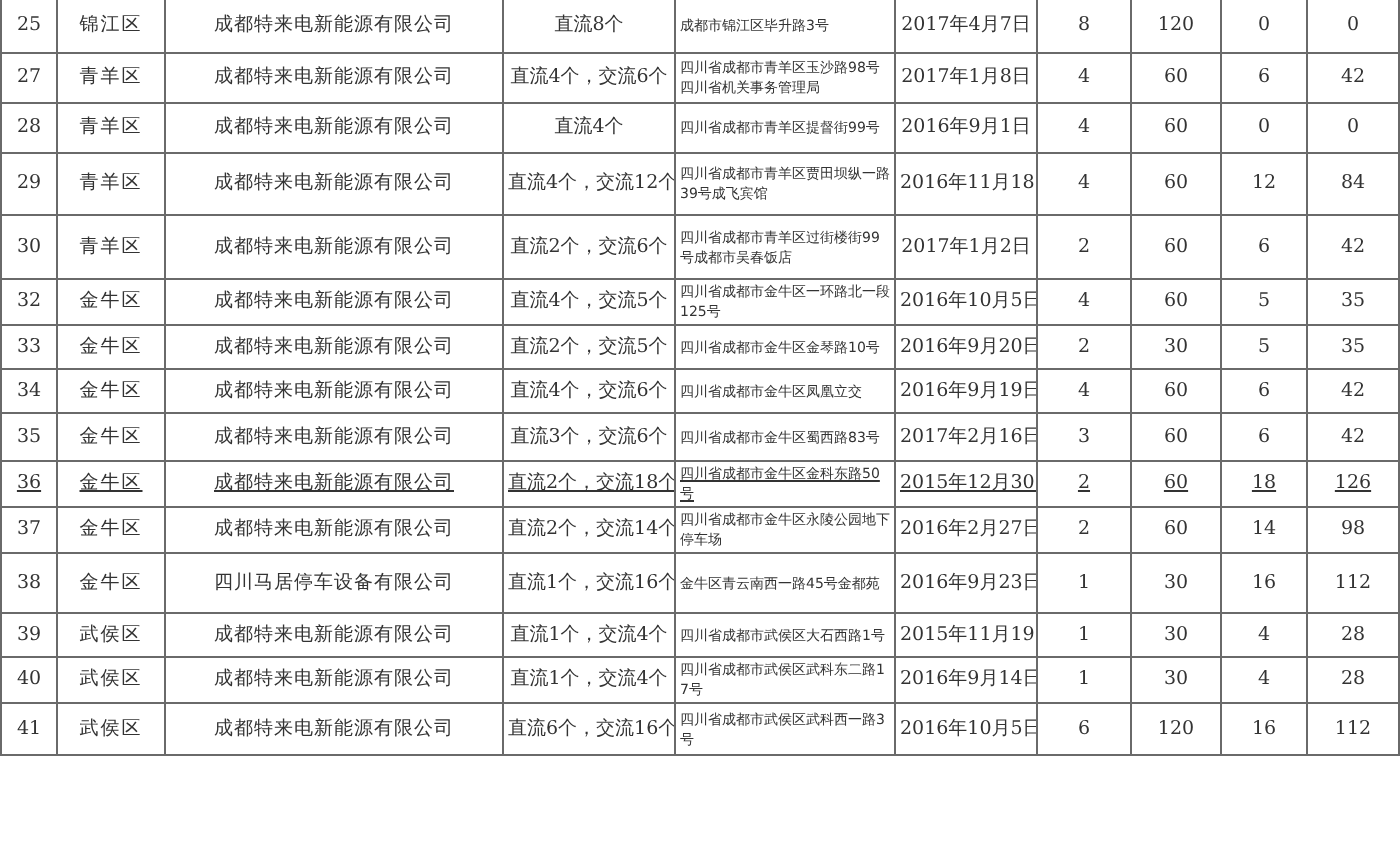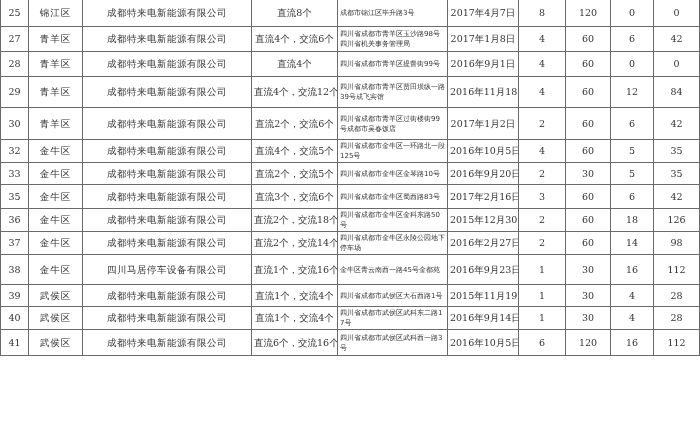--- a/index.html
+++ b/index.html
@@ -152,35 +152,47 @@
     <td class="col-company">成都特来电新能源有限公司</td>
     <td class="col-piles">直流2个，交流5个</td>
     <td class="col-address">四川省成都市金牛区金琴路10号</td>
     <td class="col-date">2016年9月20日</td>
     <td class="col-num">2</td>
     <td class="col-num">30</td>
     <td class="col-num">5</td>
     <td class="col-num">35</td>
   </tr>
 
+  <tr style="height: 22px;">
+    <td class="col-no">34</td>
+    <td class="col-district">金牛区</td>
+    <td class="col-company">成都特来电新能源有限公司</td>
+    <td class="col-piles">直流4个，交流6个</td>
+    <td class="col-address">四川省成都市金牛区凤凰立交</td>
+    <td class="col-date">2016年9月19日</td>
+    <td class="col-num">4</td>
+    <td class="col-num">60</td>
+    <td class="col-num">6</td>
+    <td class="col-num">42</td>
+  </tr>
 
   <tr style="height: 24px;">
     <td class="col-no">35</td>
     <td class="col-district">金牛区</td>
     <td class="col-company">成都特来电新能源有限公司</td>
     <td class="col-piles">直流3个，交流6个</td>
     <td class="col-address">四川省成都市金牛区蜀西路83号</td>
     <td class="col-date">2017年2月16日</td>
     <td class="col-num">3</td>
     <td class="col-num">60</td>
     <td class="col-num">6</td>
     <td class="col-num">42</td>
   </tr>
 
-  <tr style="height: 23px;">
+  <tr style="height: 23px; text-decoration: underline;">
     <td class="col-no">36</td>
     <td class="col-district">金牛区</td>
     <td class="col-company">成都特来电新能源有限公司</td>
     <td class="col-piles">直流2个，交流18个</td>
     <td class="col-address">四川省成都市金牛区金科东路50号</td>
     <td class="col-date">2015年12月30日</td>
     <td class="col-num">2</td>
     <td class="col-num">60</td>
     <td class="col-num">18</td>
     <td class="col-num">126</td>

